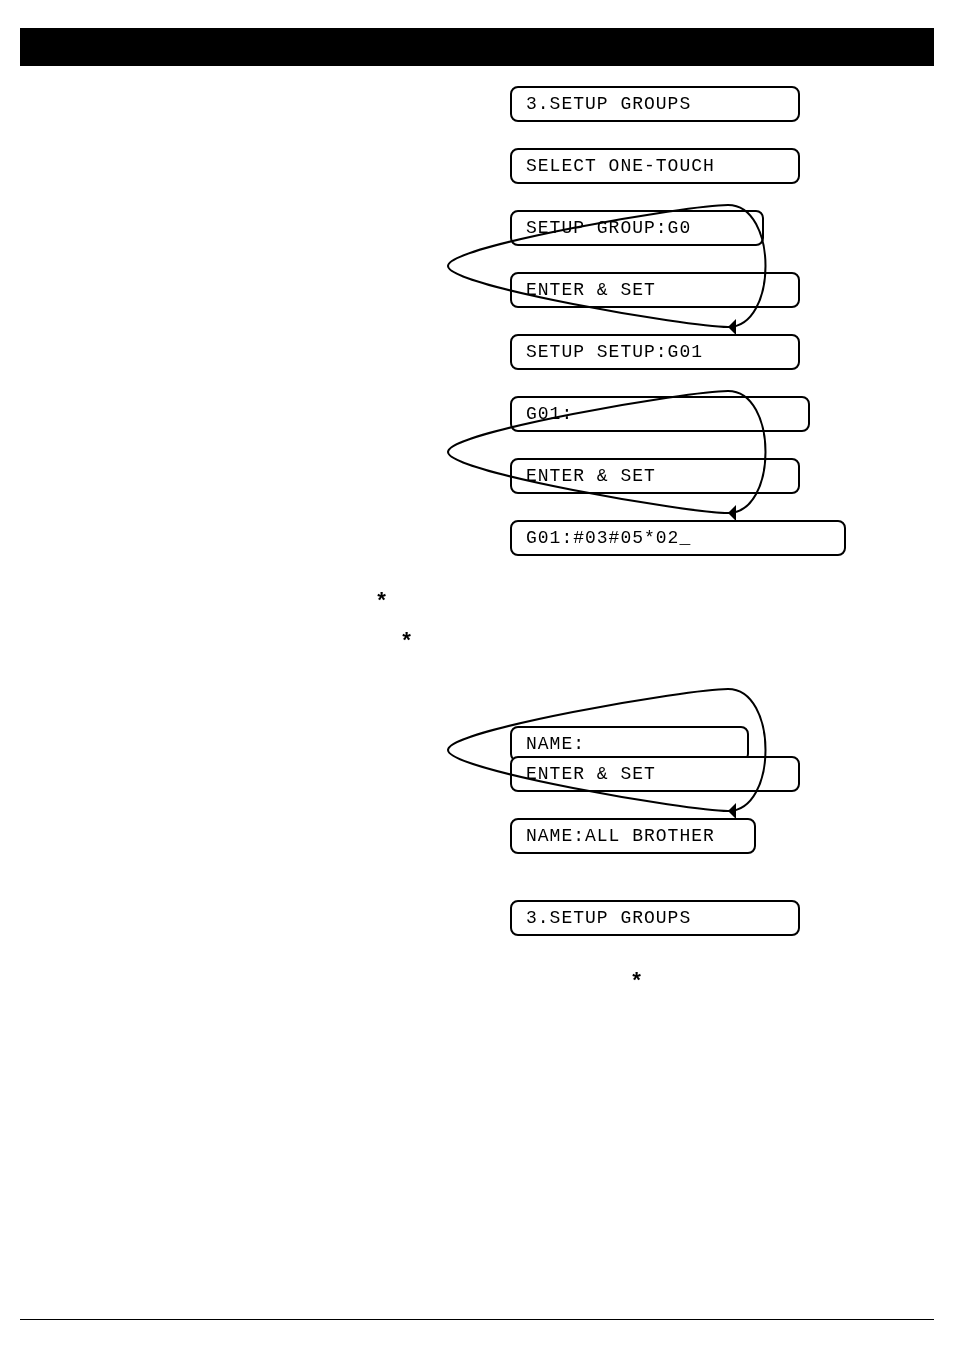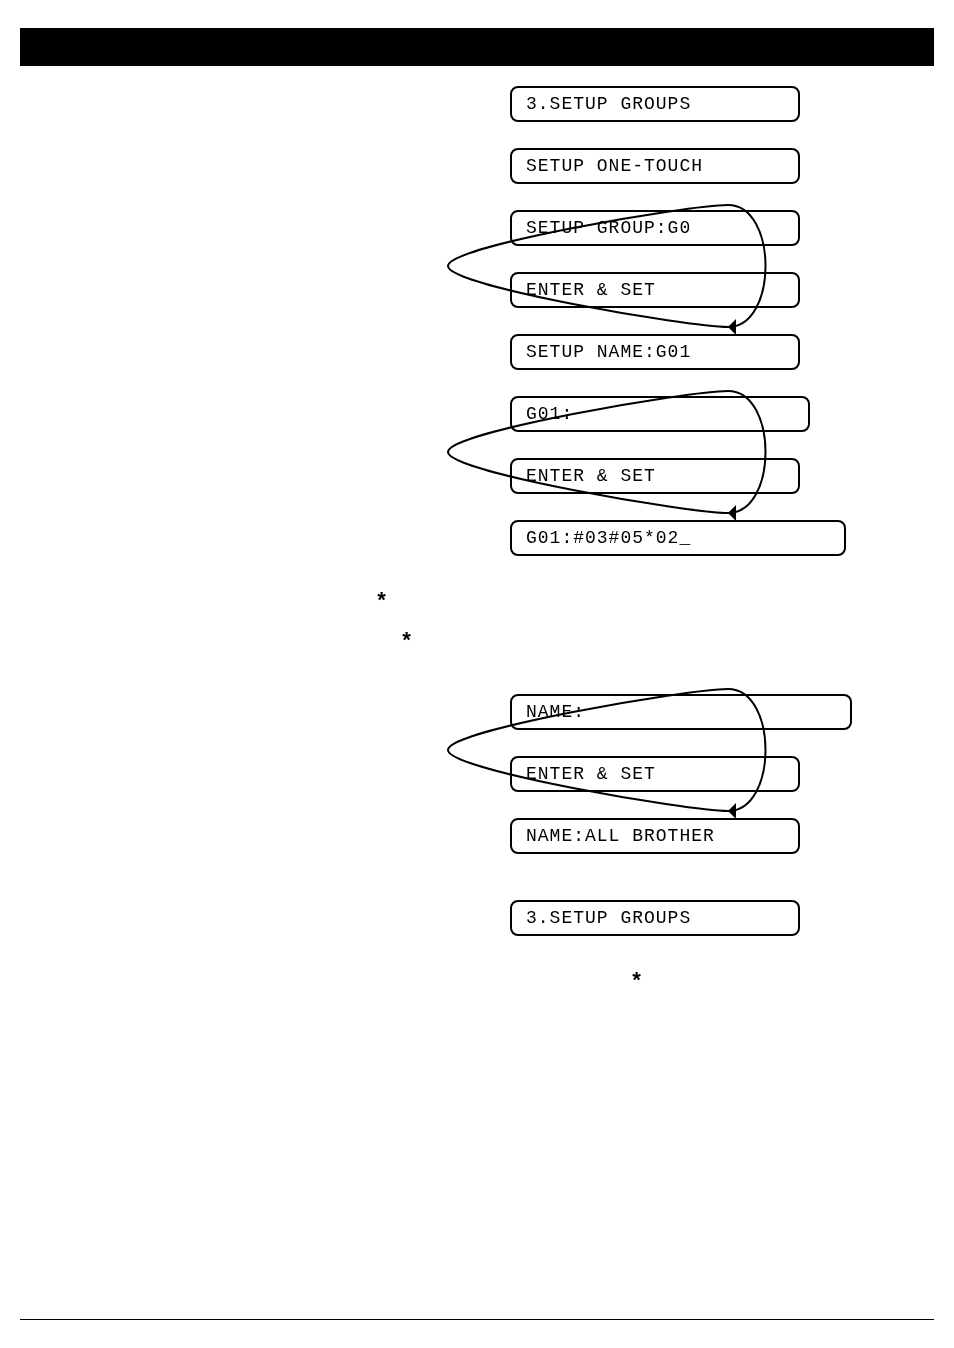--- a/index.html
+++ b/index.html
@@ -53,30 +53,30 @@
 </head>
 <body>
 
 <div class="header-bar">
 </div>
 
 <div class="bottom-line">
 </div>
 
 <div class="display-box" style="top: 86px; left: 510px; width: 290px;">3.SETUP GROUPS</div>
-<div class="display-box" style="top: 148px; left: 510px; width: 290px;">SETUP ONE-TOUCH</div>
-<div class="display-box" style="top: 210px; left: 510px; width: 290px;">SETUP GROUP:G0</div>
+<div class="display-box" style="top: 148px; left: 510px; width: 290px;">SELECT ONE-TOUCH</div>
+<div class="display-box" style="top: 210px; left: 510px; width: 254px;">SETUP GROUP:G0</div>
 <div class="display-box" style="top: 272px; left: 510px; width: 290px;">ENTER &amp; SET</div>
-<div class="display-box" style="top: 334px; left: 510px; width: 290px;">SETUP NAME:G01</div>
+<div class="display-box" style="top: 334px; left: 510px; width: 290px;">SETUP SETUP:G01</div>
 <div class="display-box" style="top: 396px; left: 510px; width: 300px;">G01:</div>
 <div class="display-box" style="top: 458px; left: 510px; width: 290px;">ENTER &amp; SET</div>
 <div class="display-box" style="top: 520px; left: 510px; width: 336px;">G01:#03#05*02_</div>
-<div class="display-box" style="top: 694px; left: 510px; width: 342px;">NAME:</div>
+<div class="display-box" style="top: 726px; left: 510px; width: 239px;">NAME:</div>
 <div class="display-box" style="top: 756px; left: 510px; width: 290px;">ENTER &amp; SET</div>
-<div class="display-box" style="top: 818px; left: 510px; width: 290px;">NAME:ALL BROTHER</div>
+<div class="display-box" style="top: 818px; left: 510px; width: 246px;">NAME:ALL BROTHER</div>
 <div class="display-box" style="top: 900px; left: 510px; width: 290px;">3.SETUP GROUPS</div>
 <svg style="position: absolute; top: 195px; left: 428px; width: 360px; height: 172px; overflow: visible;">
     <path d="M 300 10 C 350 10, 350 132, 300 132" stroke="#000" stroke-width="2" fill="none"></path>
     <path d="M 300 10 C 260 10, 20 51, 20 71 C 20 91, 260 132, 300 132" stroke="#000" stroke-width="2" fill="none"></path>
     <polygon points="300 132, 308 124, 308 140" fill="#000"></polygon>
   </svg>
 <svg style="position: absolute; top: 381px; left: 428px; width: 360px; height: 172px; overflow: visible;">
     <path d="M 300 10 C 350 10, 350 132, 300 132" stroke="#000" stroke-width="2" fill="none"></path>
     <path d="M 300 10 C 260 10, 20 51, 20 71 C 20 91, 260 132, 300 132" stroke="#000" stroke-width="2" fill="none"></path>
     <polygon points="300 132, 308 124, 308 140" fill="#000"></polygon>

